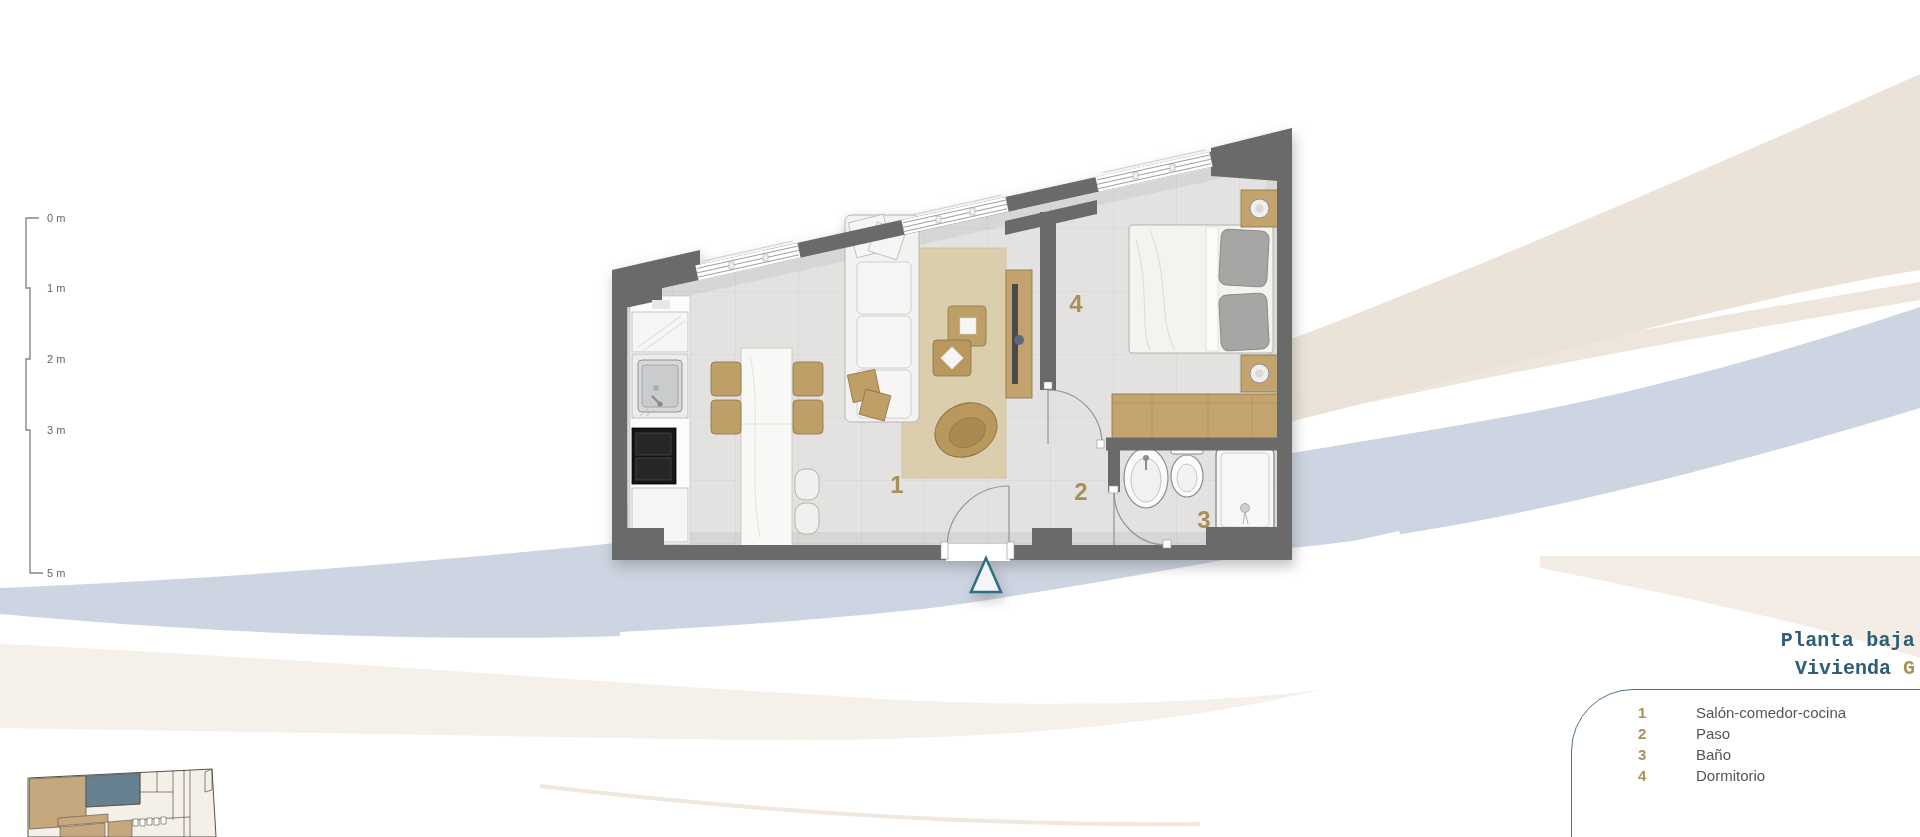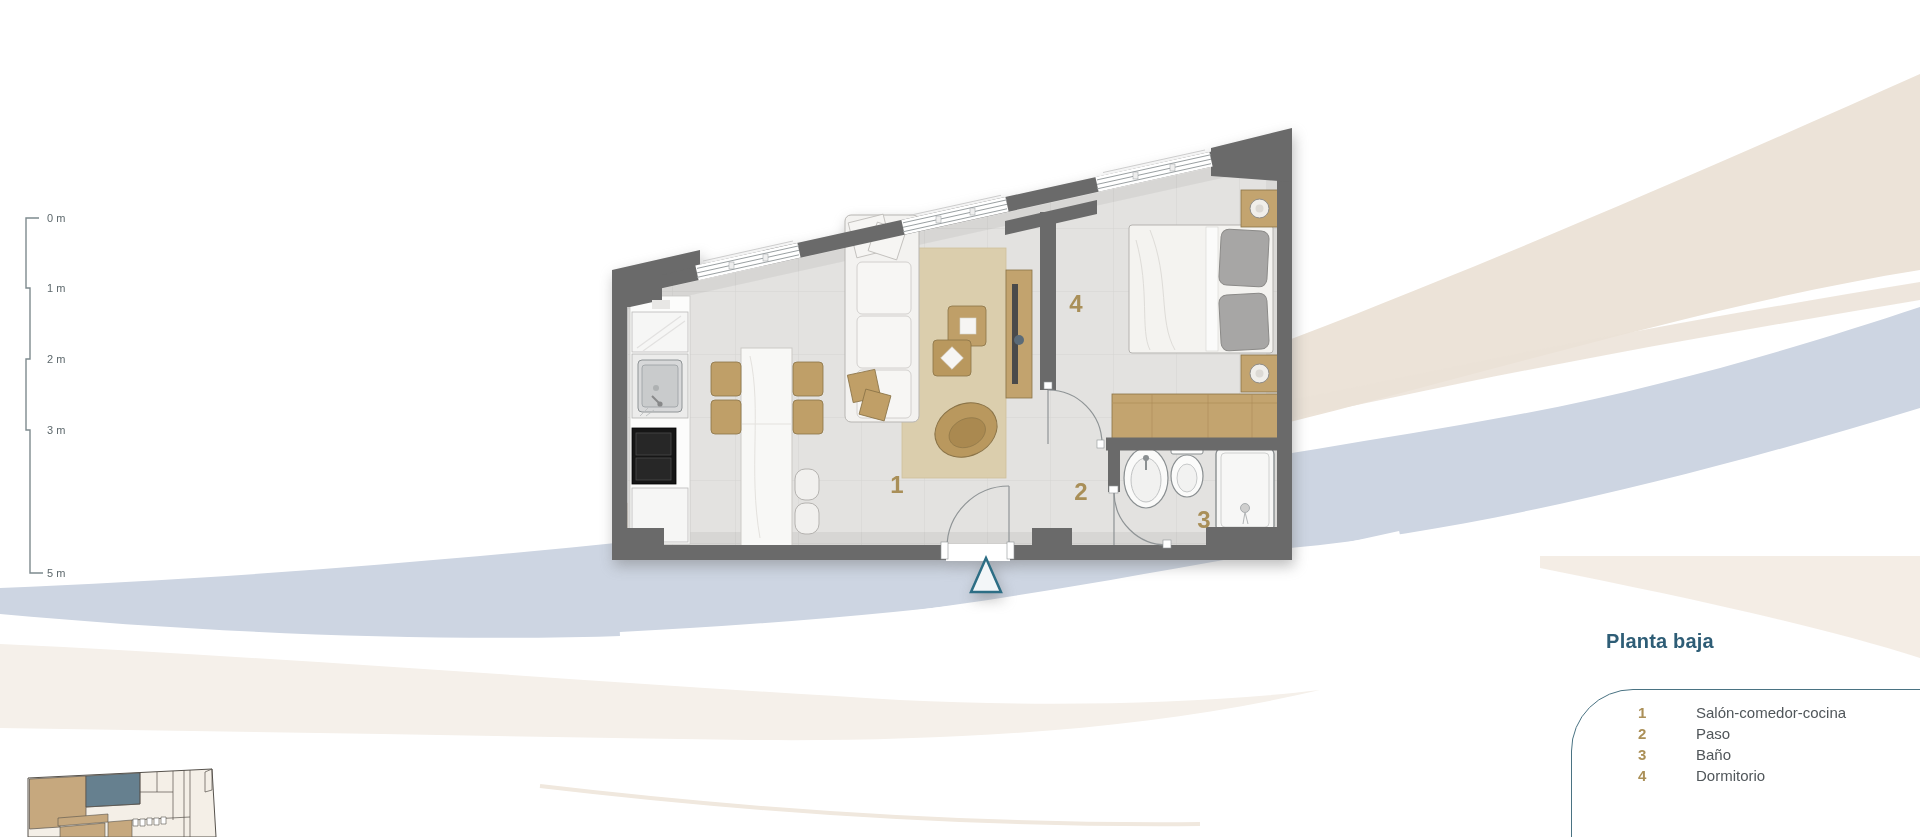--- a/index.html
+++ b/index.html
@@ -5,22 +5,22 @@
   html,body{margin:0;padding:0;}
   body{
     width:1920px;height:837px;position:relative;overflow:hidden;
     background:#ffffff;
     font-family:"Liberation Sans", sans-serif;
   }
   #scene{position:absolute;left:0;top:0;width:1920px;height:837px;display:block;}
   .plan-shadow{filter:drop-shadow(2px 6px 7px rgba(110,110,110,0.45));}
   
   .title-block{
-    position:absolute;left:1485px;top:627px;width:350px;
-    text-align:center;line-height:28px;
+    position:absolute;left:1565px;top:627px;width:350px;
+    text-align:right;line-height:28px;font-family:Liberation Mono, monospace;
   }
   .title-floor{
     font-size:20px;font-weight:bold;color:#2e5d76;letter-spacing:.2px;
   }
   .title-unit{
     font-size:20px;font-weight:bold;color:#2e5d76;
   }
   .title-unit .unit-letter{color:#ab9058;}
   
   .legend-box{
@@ -296,20 +296,24 @@
       <rect x="140" y="819" width="5" height="7"></rect>
       <rect x="147" y="818" width="5" height="7"></rect>
       <rect x="154" y="818" width="5" height="7"></rect>
       <rect x="161" y="817" width="5" height="7"></rect>
     </g>
   </g>
 </svg>
 
 <div class="title-block">
   <div class="title-floor">Planta baja</div>
+  <div class="title-unit">
+    <span>Vivienda</span>
+    <span class="unit-letter">G</span>
+  </div>
 </div>
 
 <div class="legend-box">
   <div class="legend-row">
     <span class="legend-num">1</span>
     <span class="legend-label">Salón-comedor-cocina</span>
   </div>
   <div class="legend-row">
     <span class="legend-num">2</span>
     <span class="legend-label">Paso</span>

